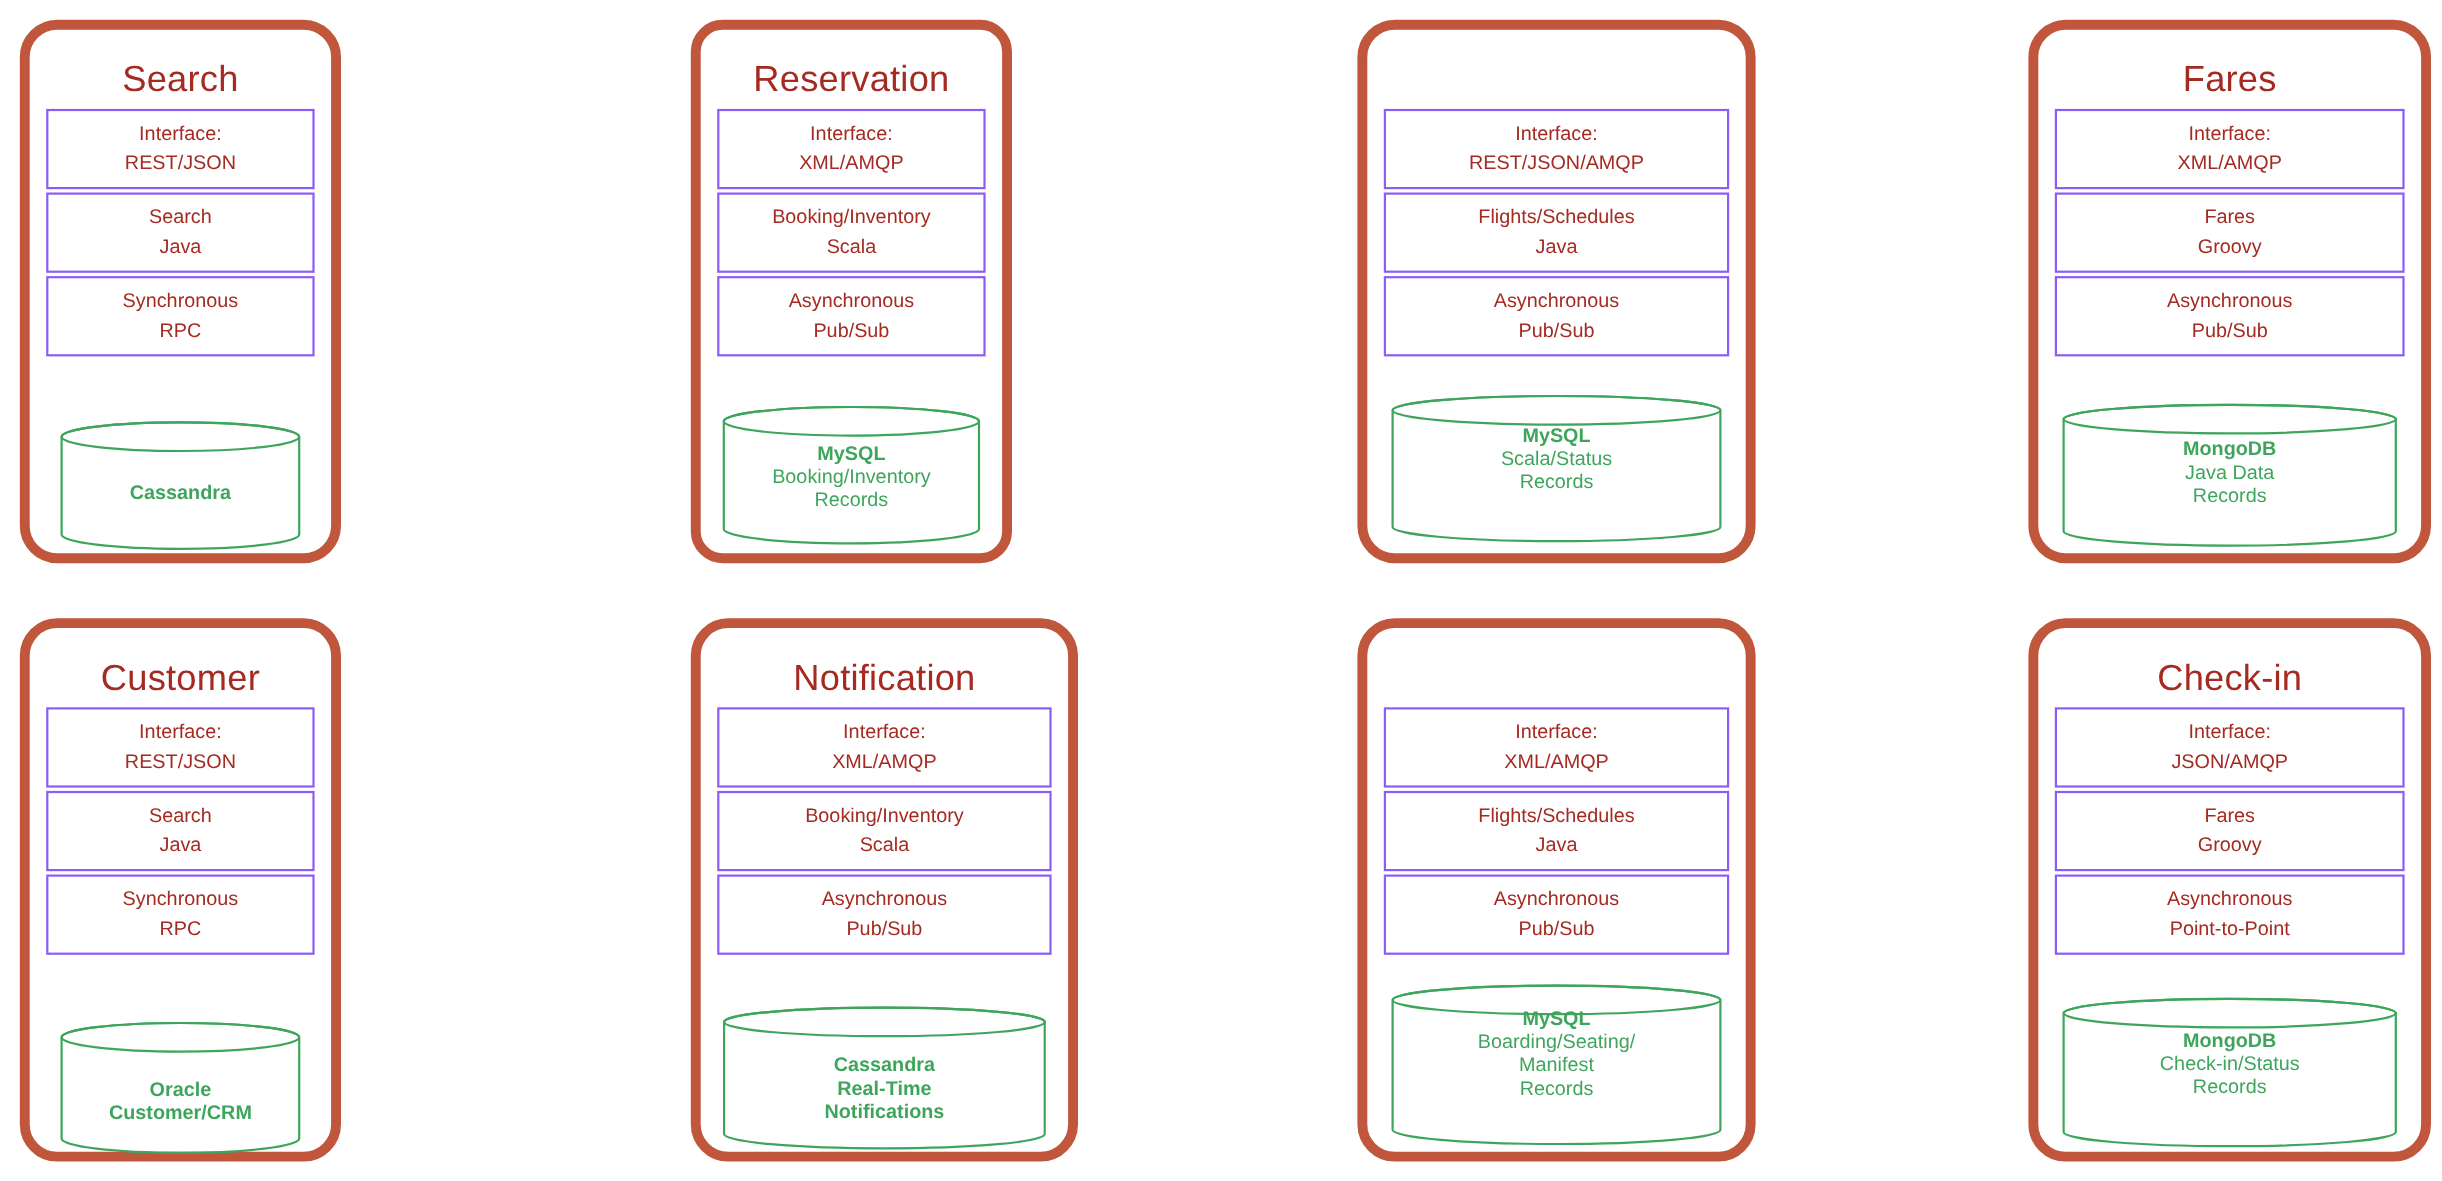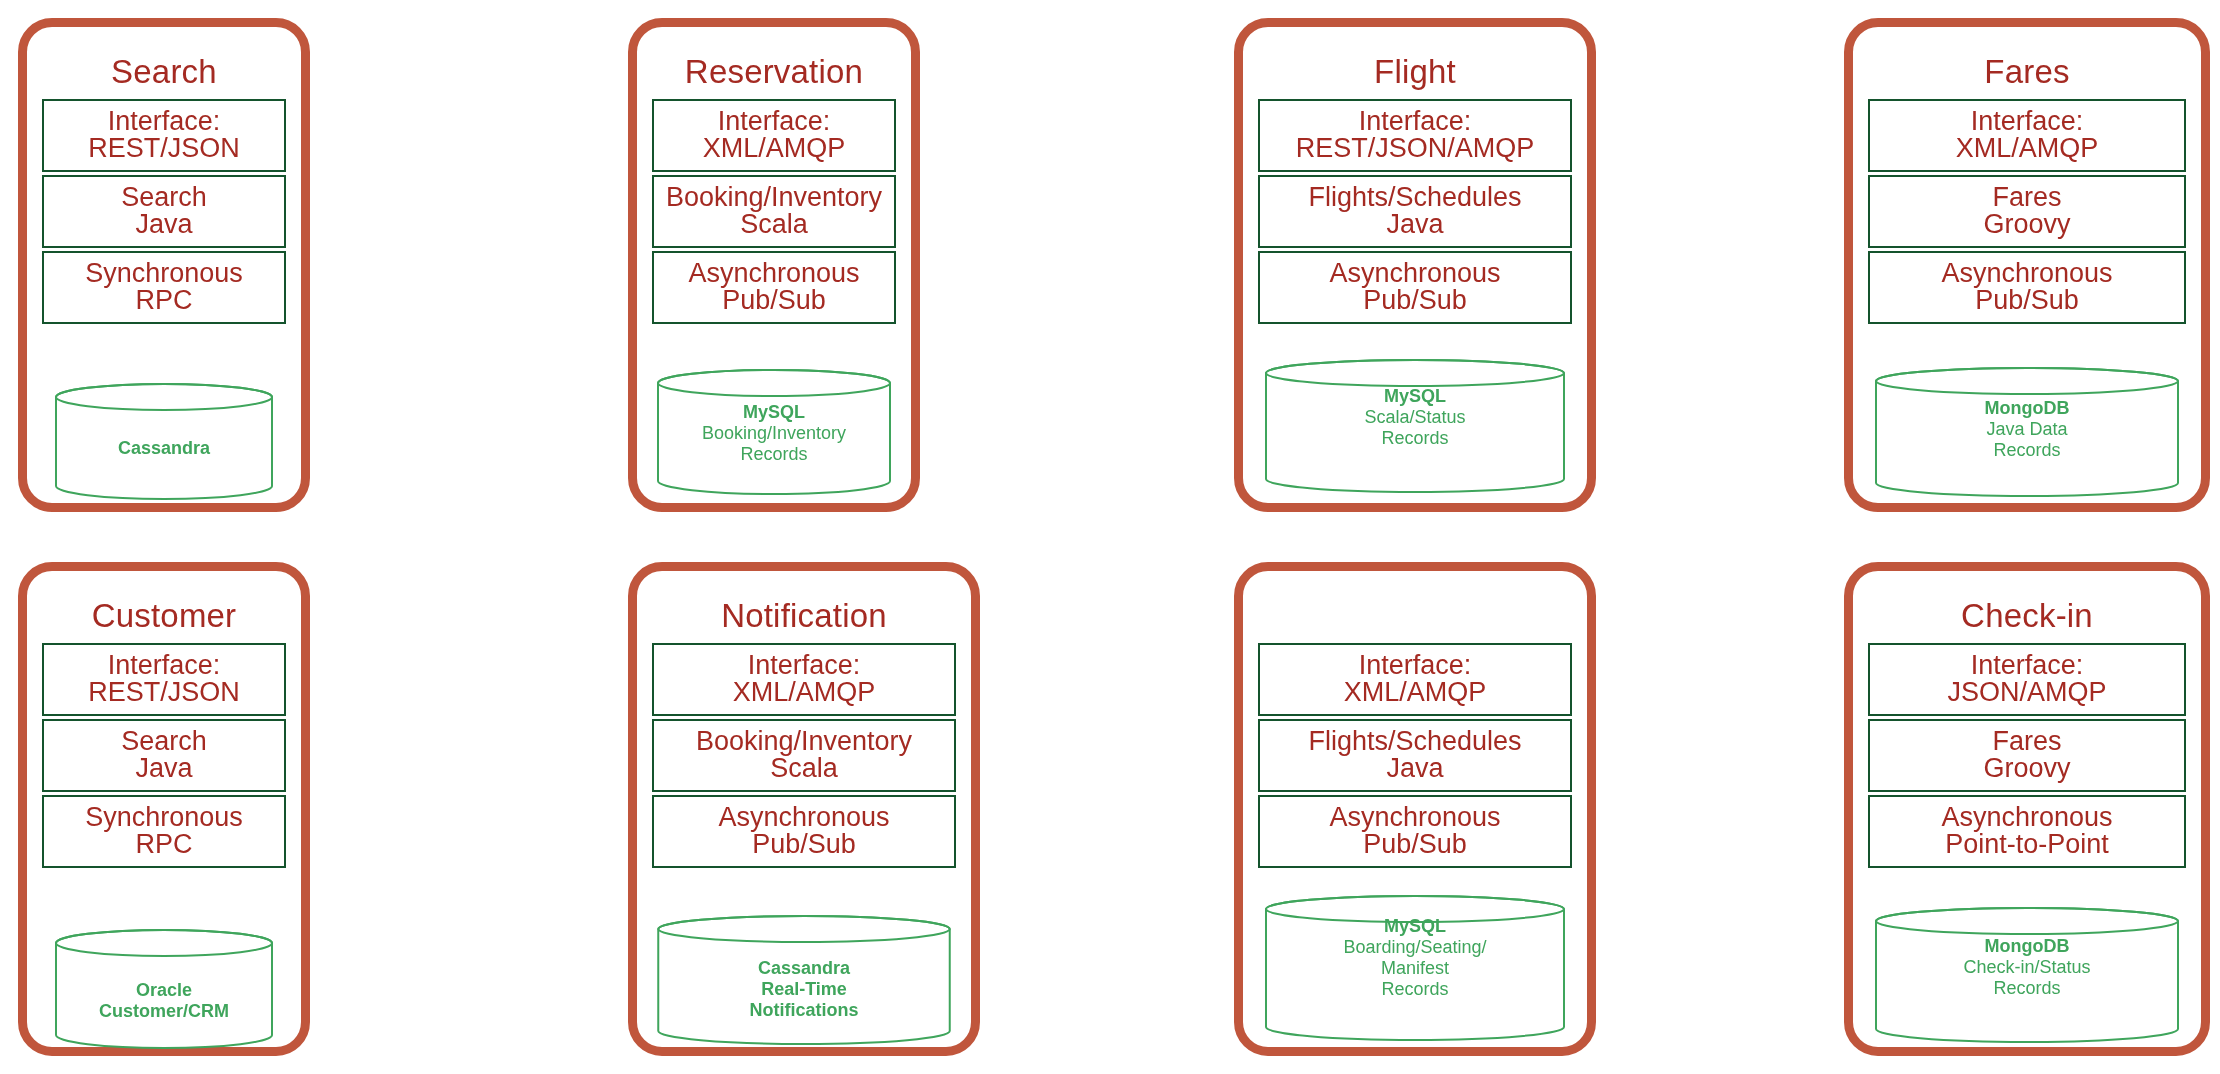--- a/index.html
+++ b/index.html
@@ -43,25 +43,25 @@
   }
 
   
   .spec-stack {
     position: absolute;
     left: 15px;
     right: 15px;
   }
   .spec-box {
     box-sizing: border-box;
-    border: 2px solid #14532d;
+    border: 2px solid #8b5cf6;
     background: #ffffff;
     color: #A42A22;
     text-align: center;
-    font-size: 27px;
+    font-size: 18px;
     line-height: 27px;
     padding: 7px 4px 8px 4px;
     margin-bottom: 3px;
   }
   .spec-box .l2 { display: block; }
 
   
   .db-cylinder {
     position: absolute;
     pointer-events: none;
@@ -104,41 +104,40 @@
       <div class="db-cylinder" style="left: 28px; right: 28px; top: 357px; height: 115px;">
         <svg viewBox="0 0 218 115" preserveAspectRatio="none">
           <path d="M 1,13 A 108,13 0 0 1 217,13 L 217,102 A 108,13 0 0 1 1,102 Z" fill="none" stroke="#3FA55C" stroke-width="2" vector-effect="non-scaling-stroke"></path>
           <ellipse cx="109" cy="13" rx="108" ry="13" fill="none" stroke="#3FA55C" stroke-width="2" vector-effect="non-scaling-stroke"></ellipse>
         </svg>
         <div class="db-label all-bold" style="top: 54px;">
           <span class="db-name">Cassandra</span>
         </div>
       </div>
     </div>
-    <div class="service-card" style="left: 628px; top: 18px; width: 292px; height: 494px;">
+    <div class="service-card" style="left: 628px; top: 18px; width: 292px; height: 494px; border-radius: 29px;">
       <div class="card-title" style="position: absolute; left: 0px; right: 0px; top: 28px;">Reservation</div>
       <div class="spec-stack" style="top: 72px;">
         <div class="spec-box"><span class="l1">Interface:</span><span class="l2">XML/AMQP</span></div>
         <div class="spec-box"><span class="l1">Booking/Inventory</span><span class="l2">Scala</span></div>
         <div class="spec-box"><span class="l1">Asynchronous</span><span class="l2">Pub/Sub</span></div>
       </div>
       <div class="db-cylinder" style="left: 20px; right: 20px; top: 343px; height: 124px;">
         <svg viewBox="0 0 234 124" preserveAspectRatio="none">
           <path d="M 1,13 A 116,13 0 0 1 233,13 L 233,111 A 116,13 0 0 1 1,111 Z" fill="none" stroke="#3FA55C" stroke-width="2" vector-effect="non-scaling-stroke"></path>
           <ellipse cx="117" cy="13" rx="116" ry="13" fill="none" stroke="#3FA55C" stroke-width="2" vector-effect="non-scaling-stroke"></ellipse>
         </svg>
         <div class="db-label" style="top: 32px;">
           <span class="db-name">MySQL</span>
           <span class="db-desc">Booking/Inventory</span>
           <span class="db-desc">Records</span>
         </div>
       </div>
     </div>
     <div class="service-card" style="left: 1234px; top: 18px; width: 362px; height: 494px;">
-      <div class="card-title" style="position: absolute; left: 0px; right: 0px; top: 28px;">Flight</div>
       <div class="spec-stack" style="top: 72px;">
         <div class="spec-box"><span class="l1">Interface:</span><span class="l2">REST/JSON/AMQP</span></div>
         <div class="spec-box"><span class="l1">Flights/Schedules</span><span class="l2">Java</span></div>
         <div class="spec-box"><span class="l1">Asynchronous</span><span class="l2">Pub/Sub</span></div>
       </div>
       <div class="db-cylinder" style="left: 22px; right: 22px; top: 333px; height: 132px;">
         <svg viewBox="0 0 300 132" preserveAspectRatio="none">
           <path d="M 1,13 A 149,13 0 0 1 299,13 L 299,119 A 149,13 0 0 1 1,119 Z" fill="none" stroke="#3FA55C" stroke-width="2" vector-effect="non-scaling-stroke"></path>
           <ellipse cx="150" cy="13" rx="149" ry="13" fill="none" stroke="#3FA55C" stroke-width="2" vector-effect="non-scaling-stroke"></ellipse>
         </svg>

